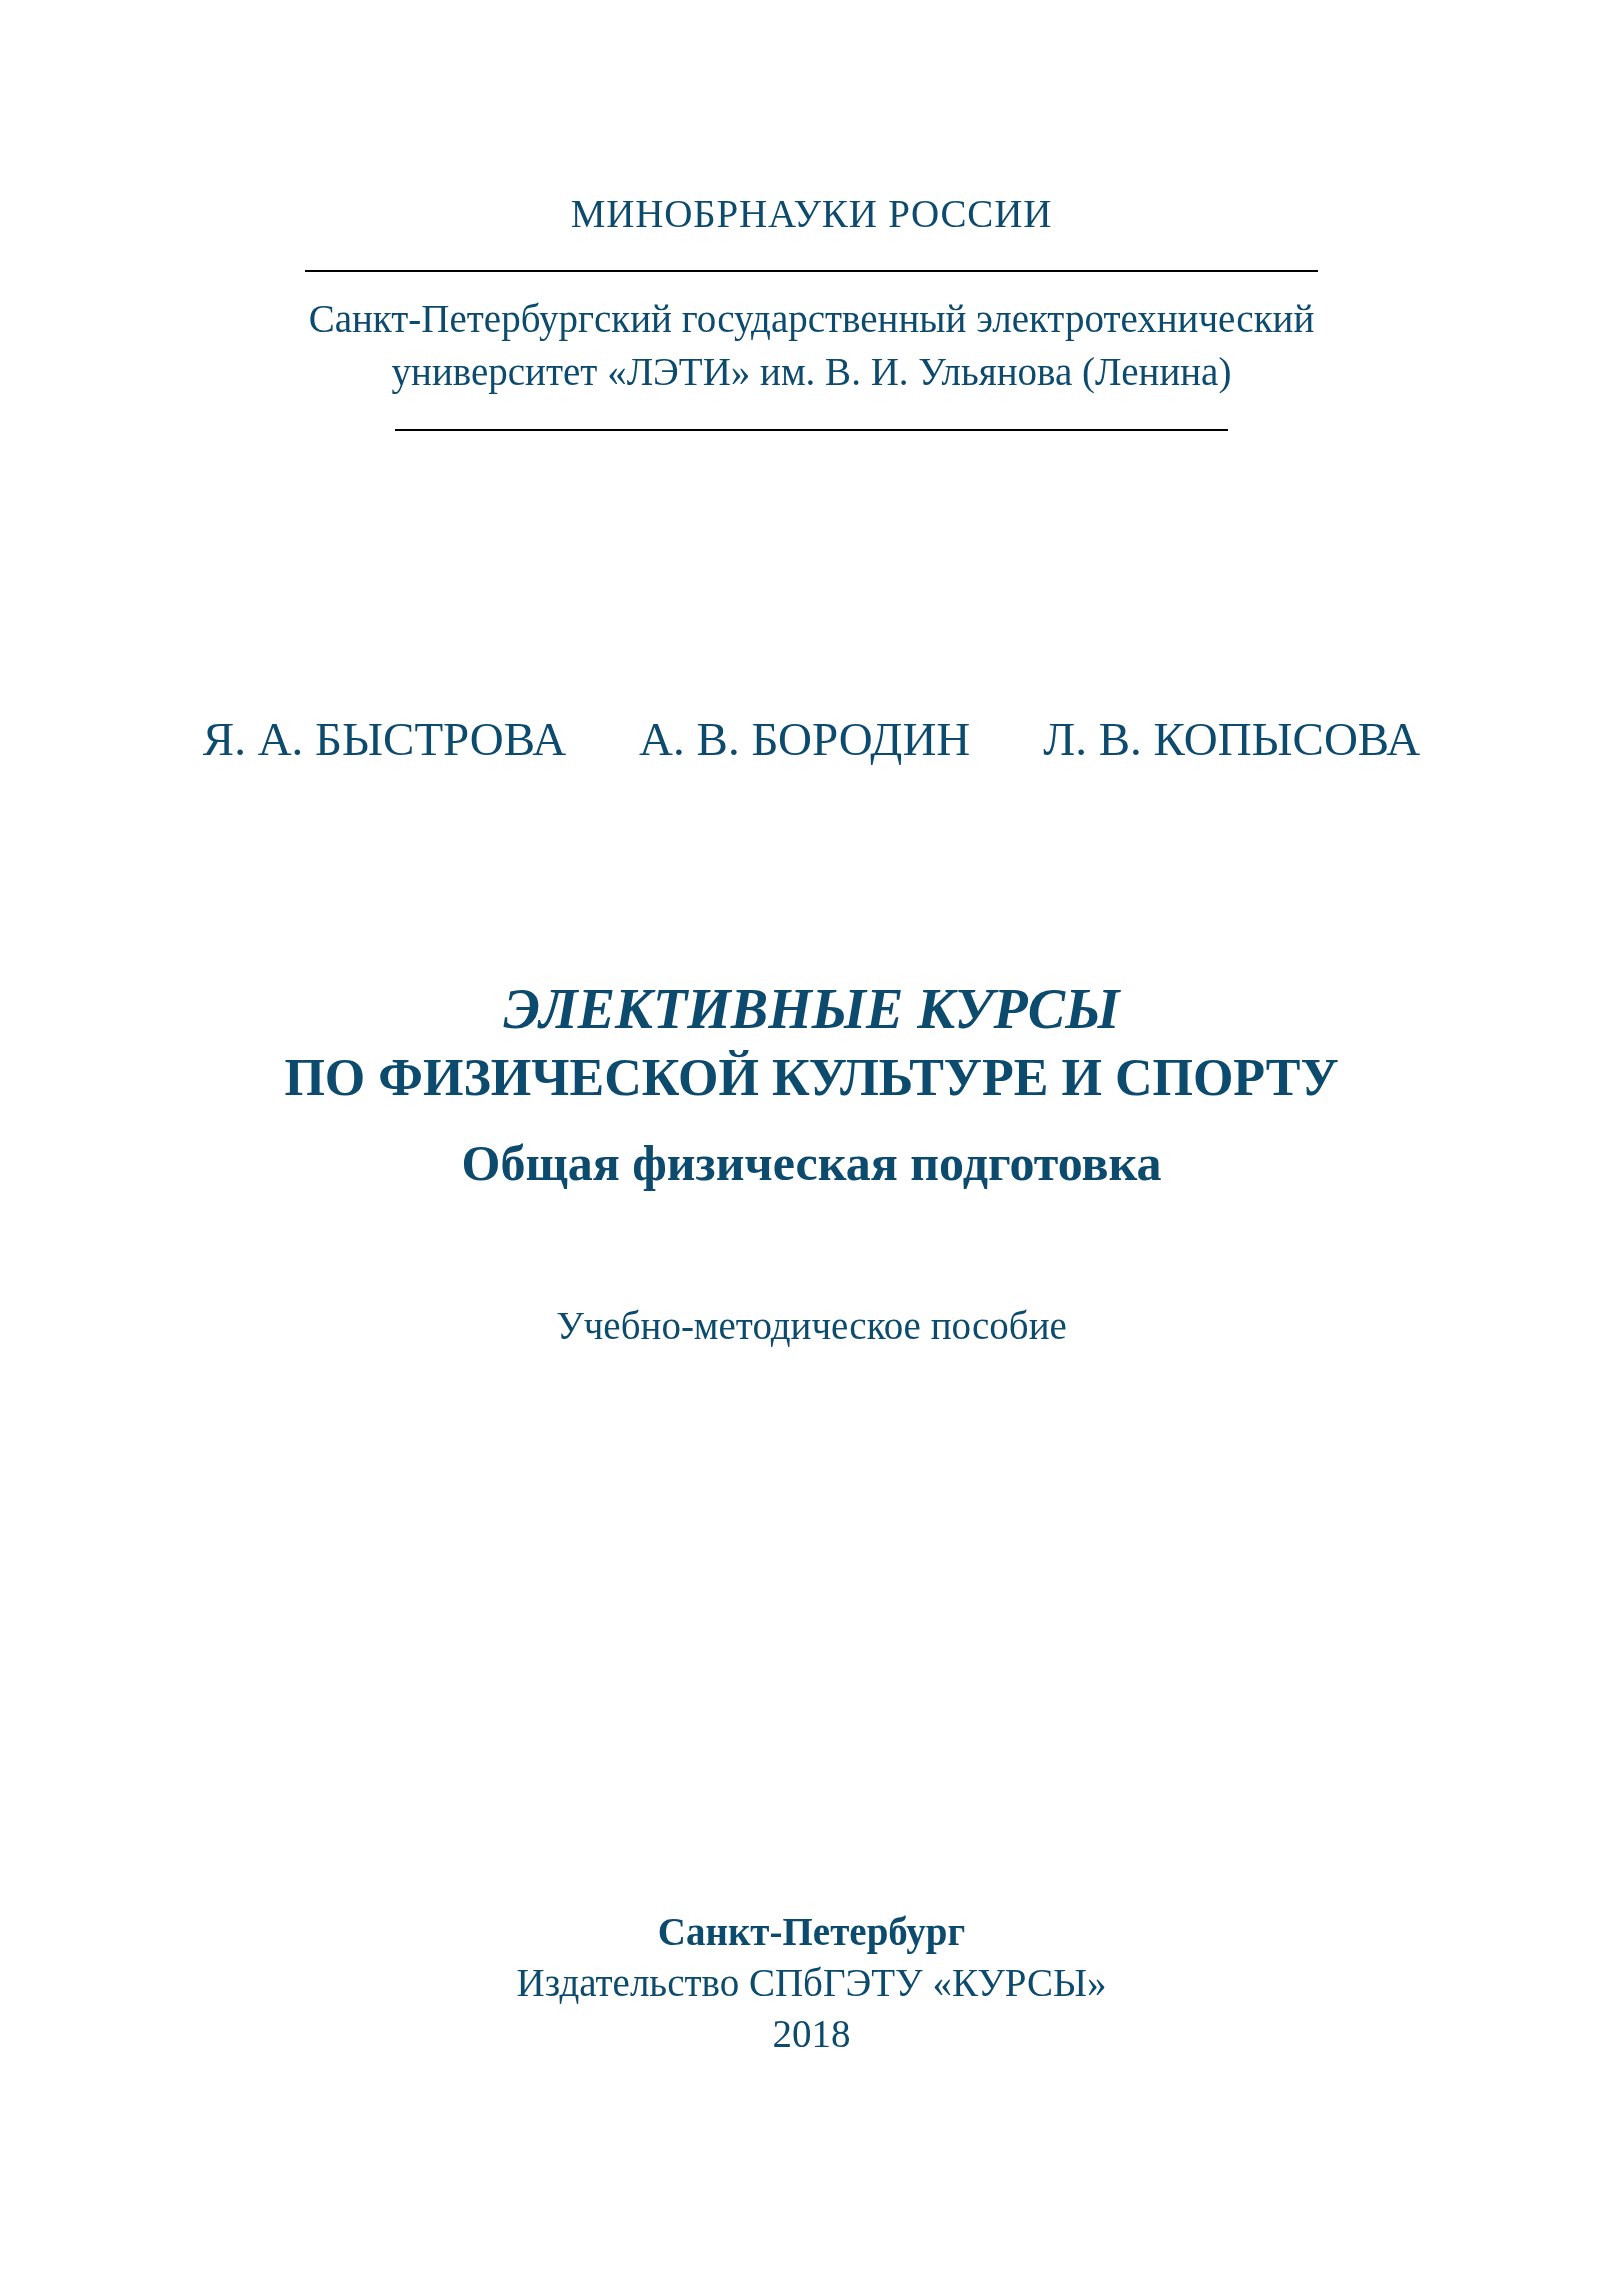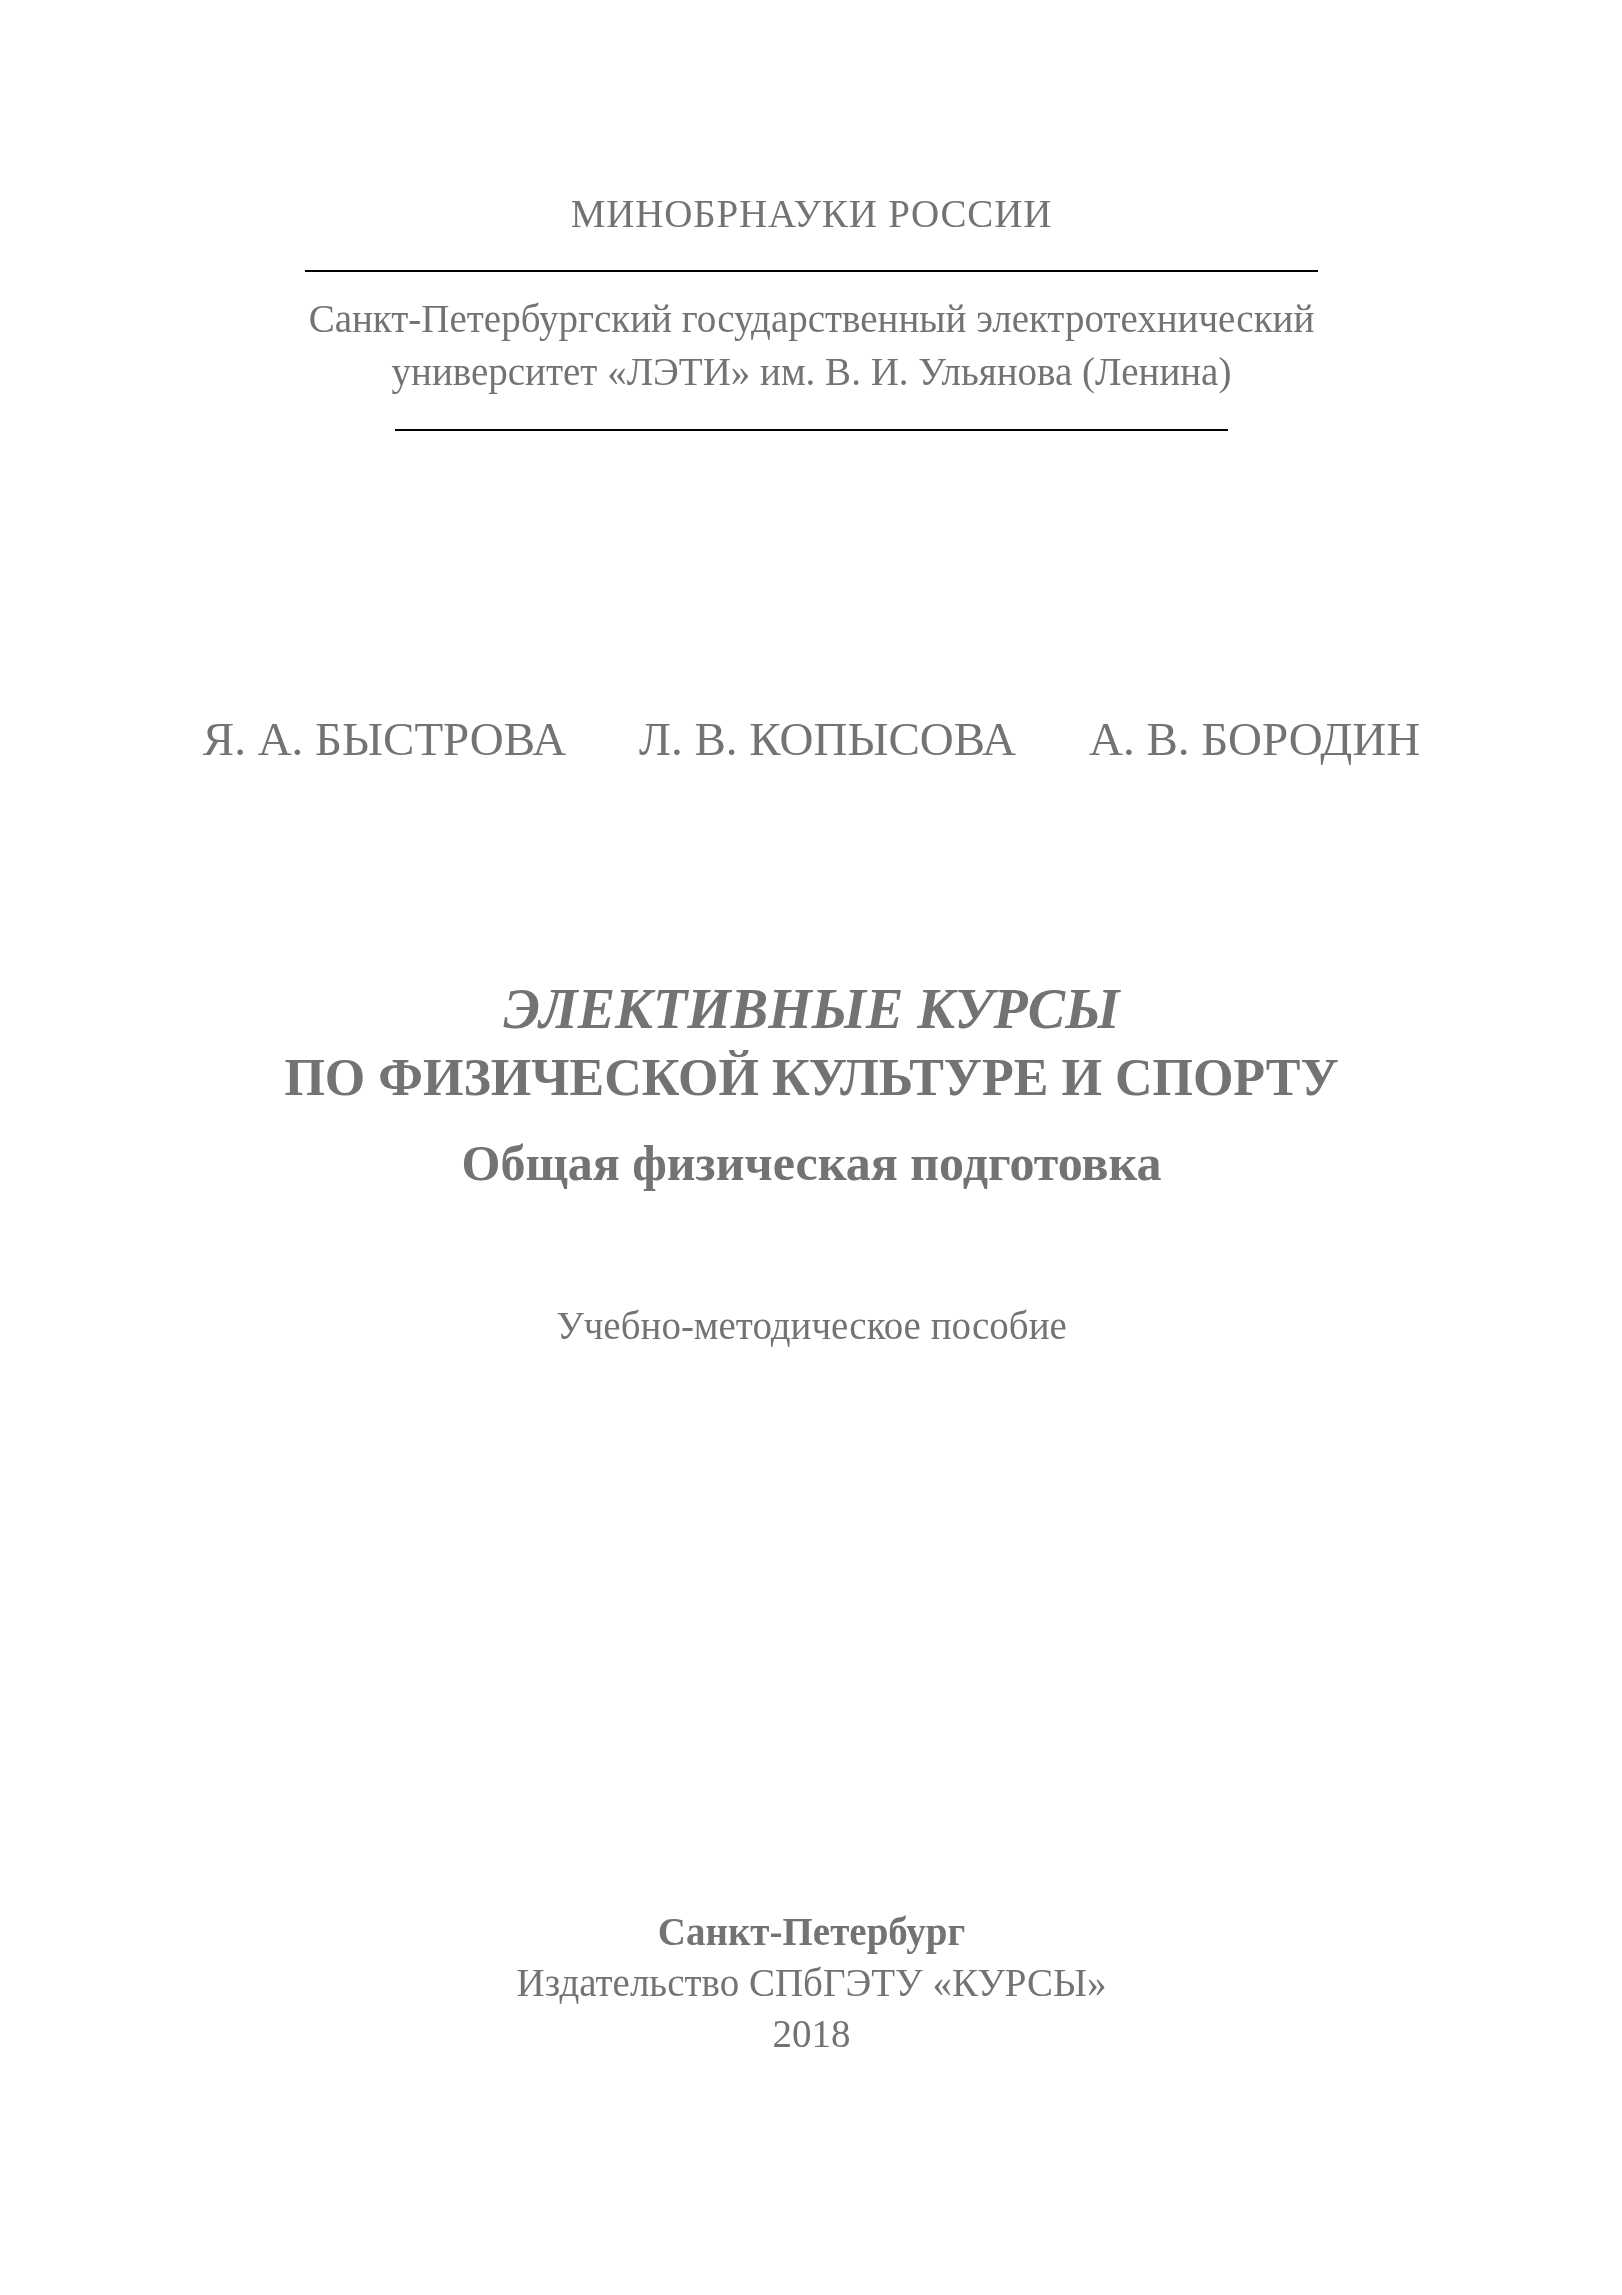--- a/index.html
+++ b/index.html
@@ -5,21 +5,21 @@
   html, body {
     margin: 0;
     padding: 0;
     background: #ffffff;
   }
   .page {
     position: relative;
     width: 1623px;
     height: 2295px;
     background: #ffffff;
-    color: #737373;
+    color: #0c4a6e;
     font-family: "Liberation Serif", "DejaVu Serif", serif;
     overflow: hidden;
   }
   .line {
     position: absolute;
     left: 0;
     width: 100%;
     text-align: center;
     line-height: 1;
     white-space: nowrap;
@@ -92,22 +92,22 @@
   <div class="rule rule-top"></div>
 
   <div class="line univ1">Санкт-Петербургский государственный электротехнический</div>
 
   <div class="line univ2">университет «ЛЭТИ» им. В. И. Ульянова (Ленина)</div>
 
   <div class="rule rule-mid"></div>
 
   <div class="authors">
     <span>Я. А. БЫСТРОВА</span>
+    <span>А. В. БОРОДИН</span>
     <span>Л. В. КОПЫСОВА</span>
-    <span>А. В. БОРОДИН</span>
   </div>
 
   <div class="line title1">ЭЛЕКТИВНЫЕ КУРСЫ</div>
 
   <div class="line title2">ПО ФИЗИЧЕСКОЙ КУЛЬТУРЕ И СПОРТУ</div>
 
   <div class="line subtitle">Общая физическая подготовка</div>
 
   <div class="line doctype">Учебно-методическое пособие</div>
 

